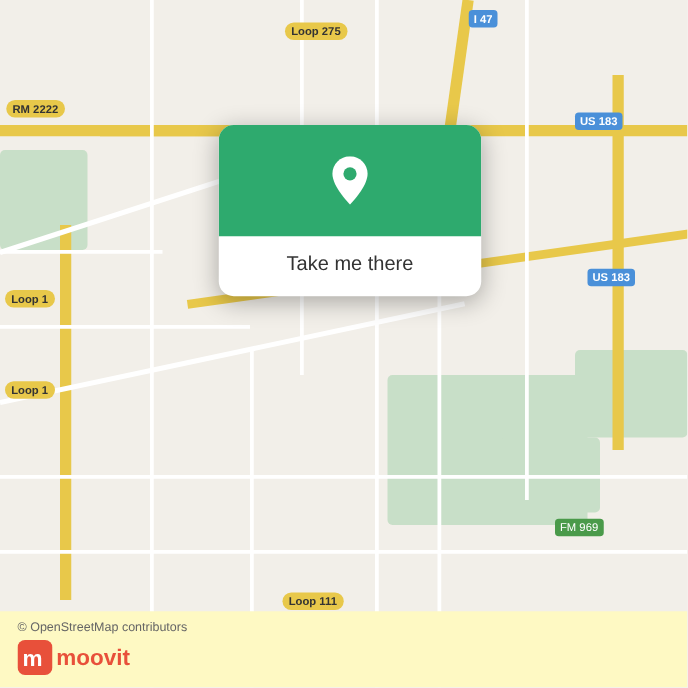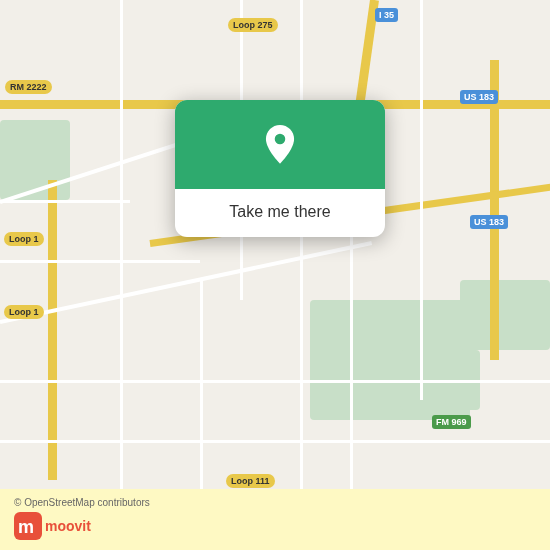--- a/index.html
+++ b/index.html
@@ -56,24 +56,25 @@
       font-weight: bold;
       padding: 2px 5px;
       border-radius: 10px;
       white-space: nowrap;
     }
     .highway-label-green {
       position: absolute;
       background: #4a9a4a;
       color: white;
       font-size: 9px;
-      font-weight: bold;
+      font-weight: normal;
       padding: 2px 4px;
       border-radius: 3px;
       white-space: nowrap;
+      margin-left: 12px;
     }
 
     
     .popup-card {
       position: absolute;
       left: 175px;
       top: 100px;
       width: 210px;
       background: white;
       border-radius: 12px;
@@ -145,21 +146,21 @@
       align-items: center;
       gap: 3px;
     }
 
     .moovit-icon {
       width: 28px;
       height: 28px;
     }
 
     .moovit-text {
-      font-size: 14px;
+      font-size: 18px;
       font-weight: bold;
       color: #e8503a;
     }
   </style>
 </head>
 <body>
 
 <div id="map-container">
   <div class="map-bg"></div>
 
@@ -190,21 +191,21 @@
   <div class="road" style="left:240px;top:0;width:3px;height:300px;"></div>
   <div class="road" style="left:350px;top:200px;width:3px;height:350px;"></div>
   <div class="road" style="left:420px;top:0;width:3px;height:400px;"></div>
   <div class="road" style="left:0;top:260px;width:200px;height:3px;"></div>
   <div class="road" style="left:0;top:200px;width:130px;height:3px;"></div>
 
   <div class="highway-label-yellow" style="left:228px;top:18px;">Loop 275</div>
   <div class="highway-label-yellow" style="left:5px;top:80px;">RM 2222</div>
   <div class="highway-label-yellow" style="left:4px;top:232px;">Loop 1</div>
   <div class="highway-label-yellow" style="left:4px;top:305px;">Loop 1</div>
-  <div class="highway-label" style="left:375px;top:8px;">I 35</div>
+  <div class="highway-label" style="left:375px;top:8px;">I 47</div>
   <div class="highway-label" style="left:460px;top:90px;">US 183</div>
   <div class="highway-label" style="left:470px;top:215px;">US 183</div>
   <div class="highway-label-green" style="left:432px;top:415px;">FM 969</div>
   <div class="highway-label-yellow" style="left:226px;top:474px;">Loop 111</div>
 
   <div class="popup-card">
     <div class="popup-green-header">
 
       <svg class="location-pin" viewBox="0 0 44 50" fill="none" xmlns="http://www.w3.org/2000/svg">
         <path d="M22 0C13.16 0 6 7.16 6 16C6 28 22 44 22 44C22 44 38 28 38 16C38 7.16 30.84 0 22 0Z" fill="white"></path>

